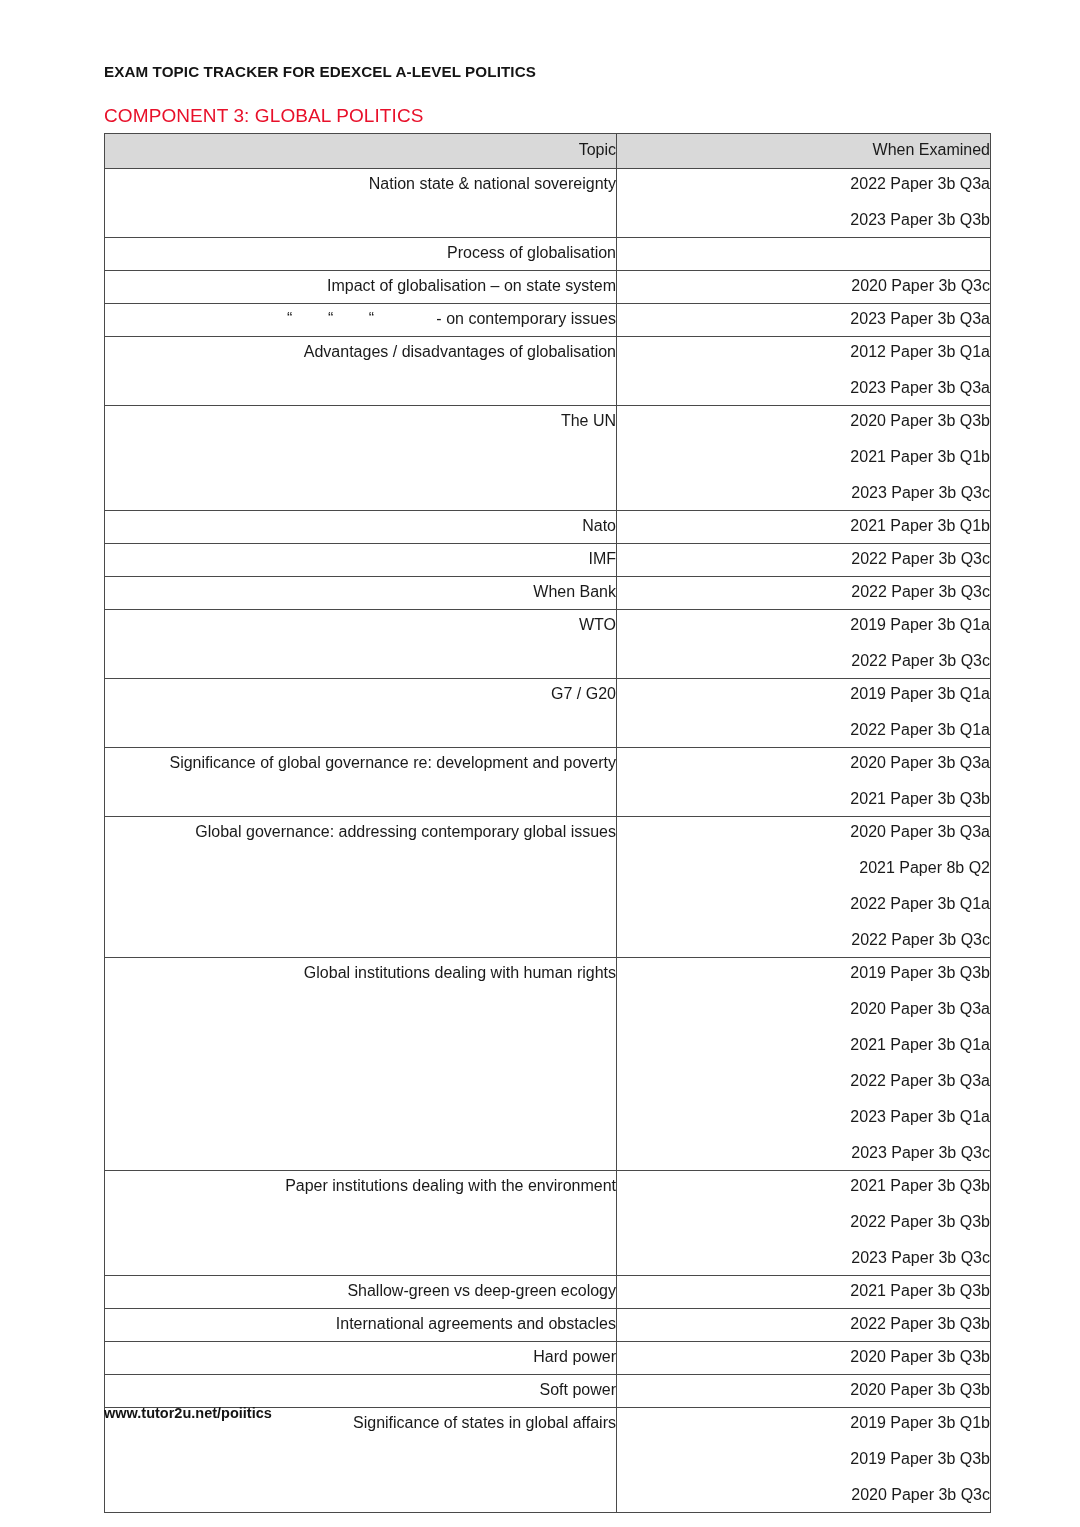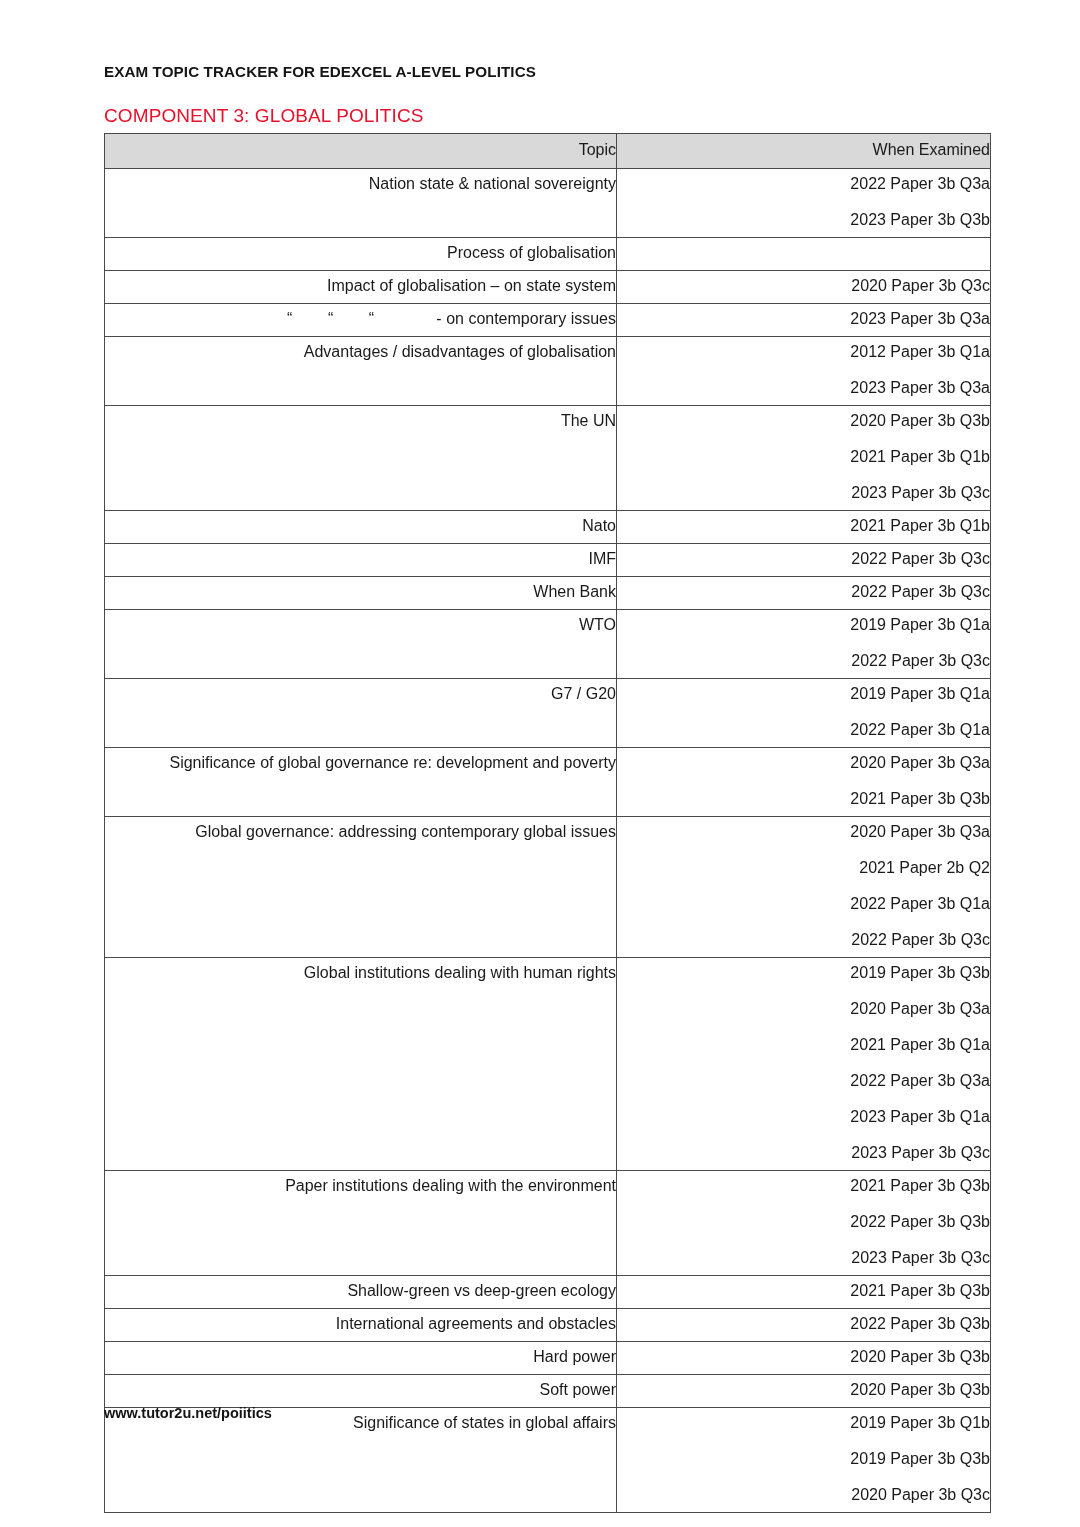--- a/index.html
+++ b/index.html
@@ -221,21 +221,21 @@
             <span class="exam-line">2020 Paper 3b Q3a</span>
             <span class="exam-line">2021 Paper 3b Q3b</span>
           </td>
         </tr>
         <tr>
           <td class="topic-cell">
             <span class="topic-text">Global governance: addressing contemporary global issues</span>
           </td>
           <td class="when-cell">
             <span class="exam-line">2020 Paper 3b Q3a</span>
-            <span class="exam-line">2021 Paper 2b Q2</span>
+            <span class="exam-line">2021 Paper 8b Q2</span>
             <span class="exam-line">2022 Paper 3b Q1a</span>
             <span class="exam-line">2022 Paper 3b Q3c</span>
           </td>
         </tr>
         <tr>
           <td class="topic-cell">
             <span class="topic-text">Global institutions dealing with human rights</span>
           </td>
           <td class="when-cell">
             <span class="exam-line">2019 Paper 3b Q3b</span>

